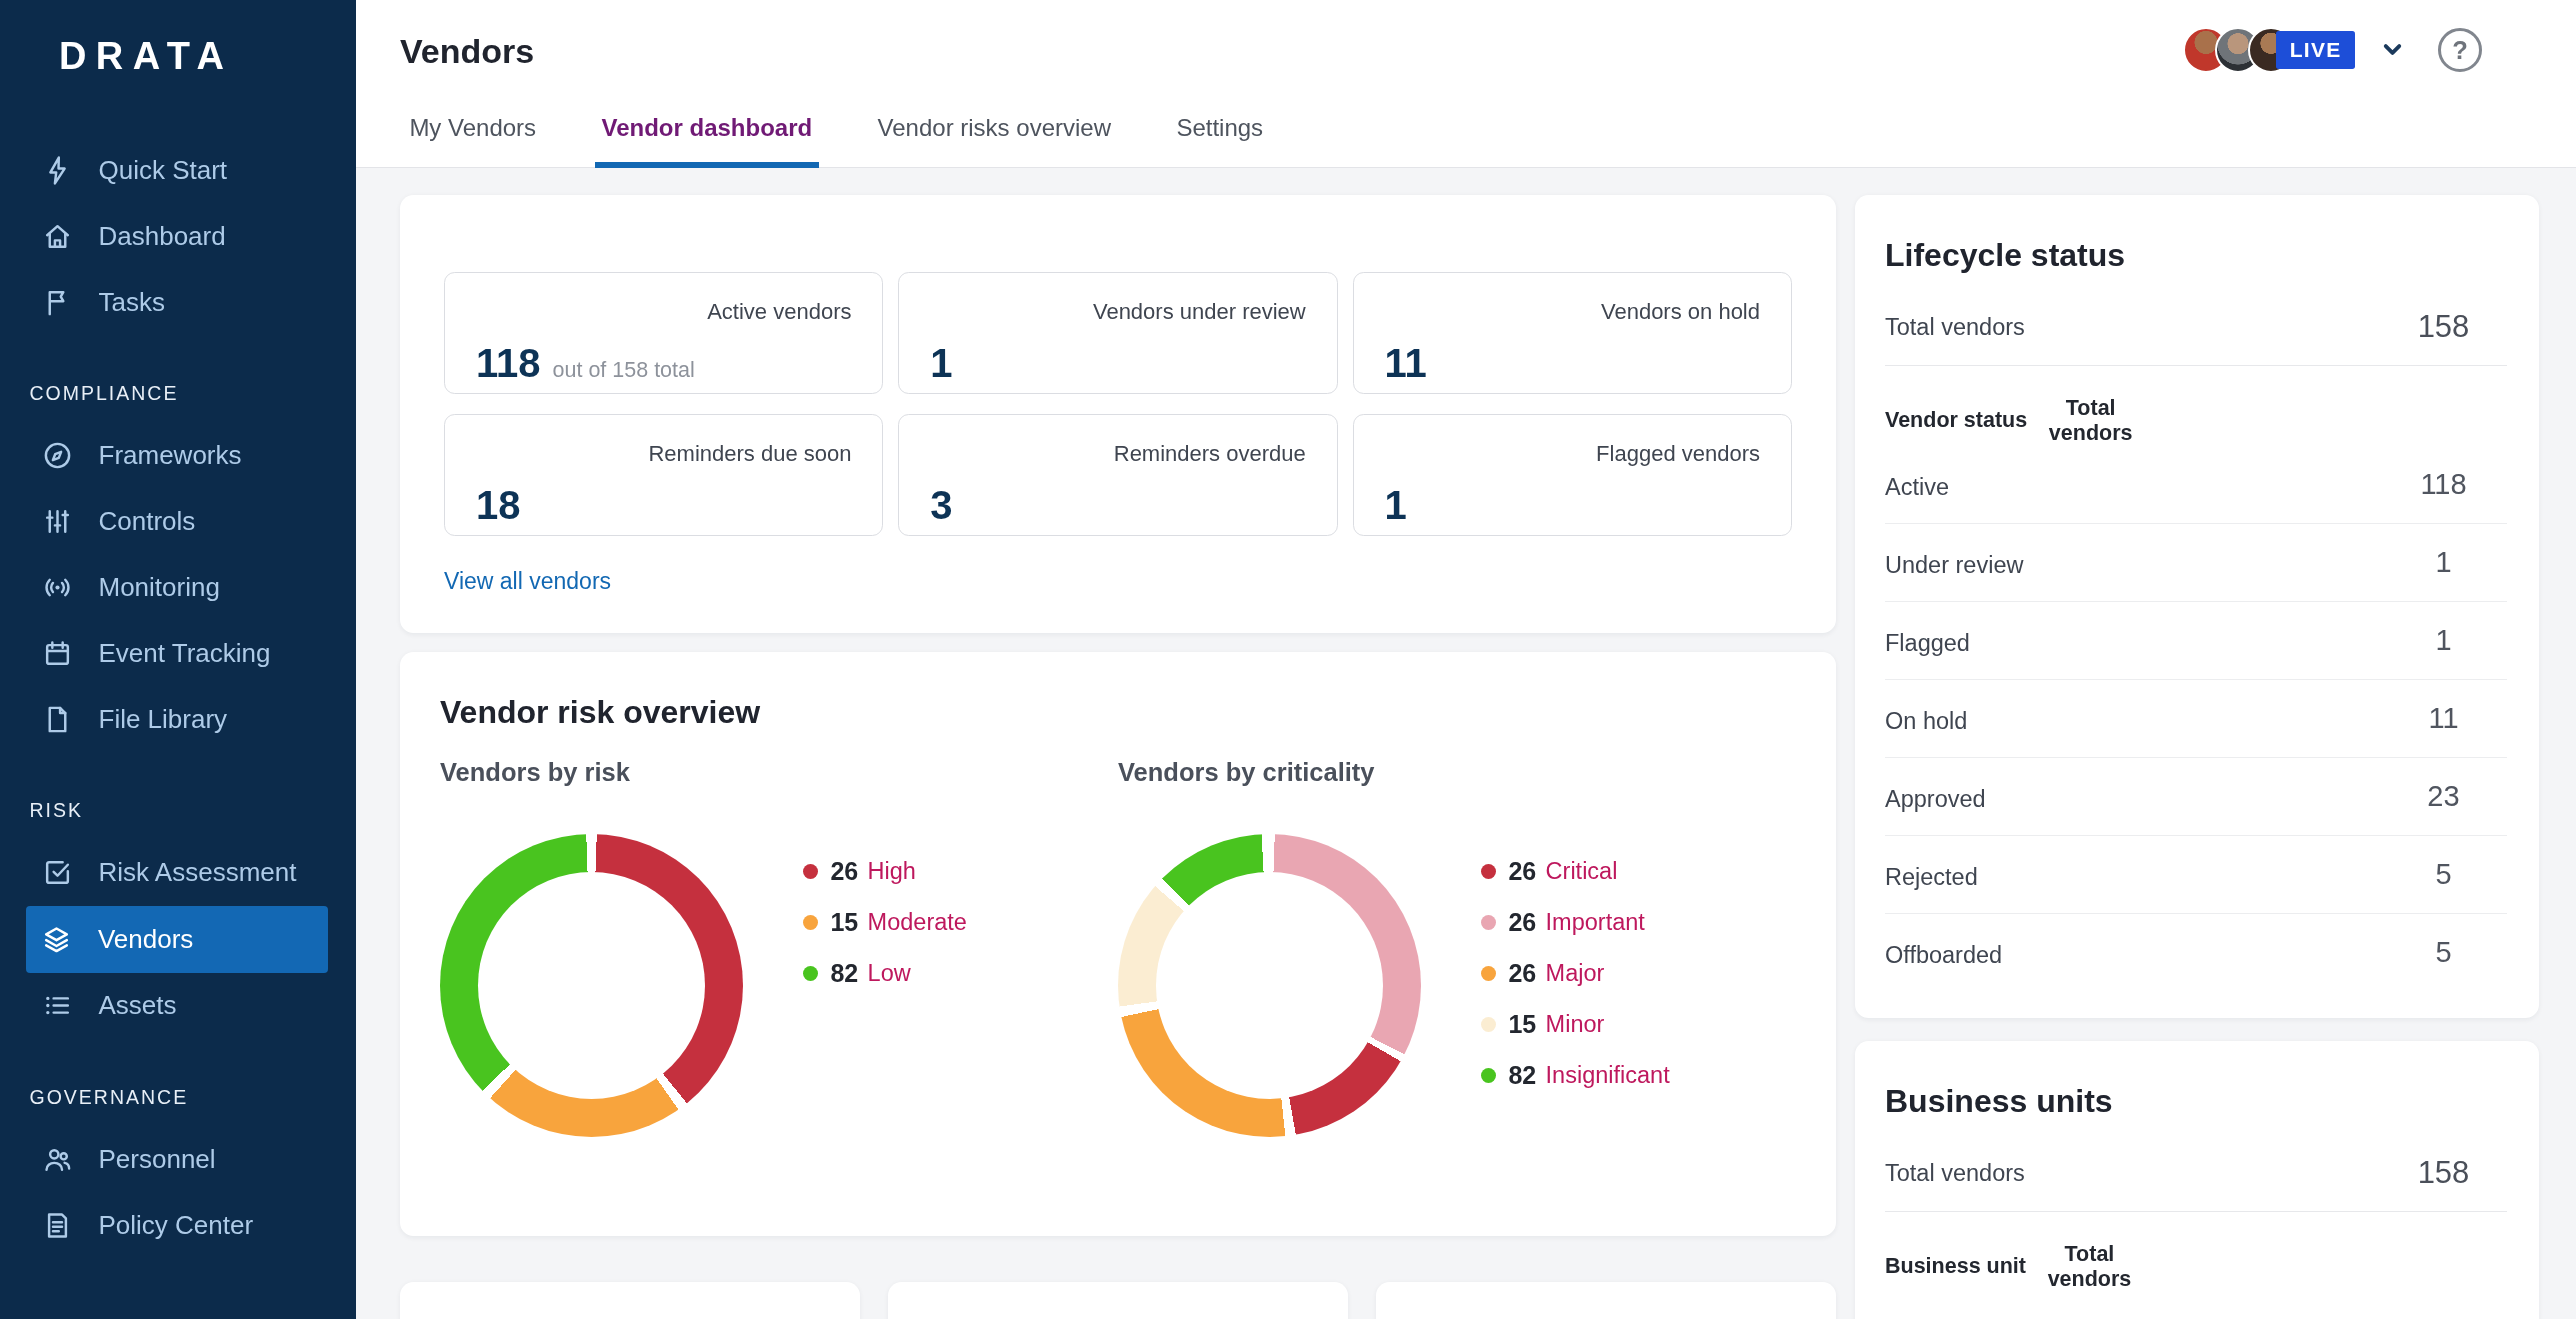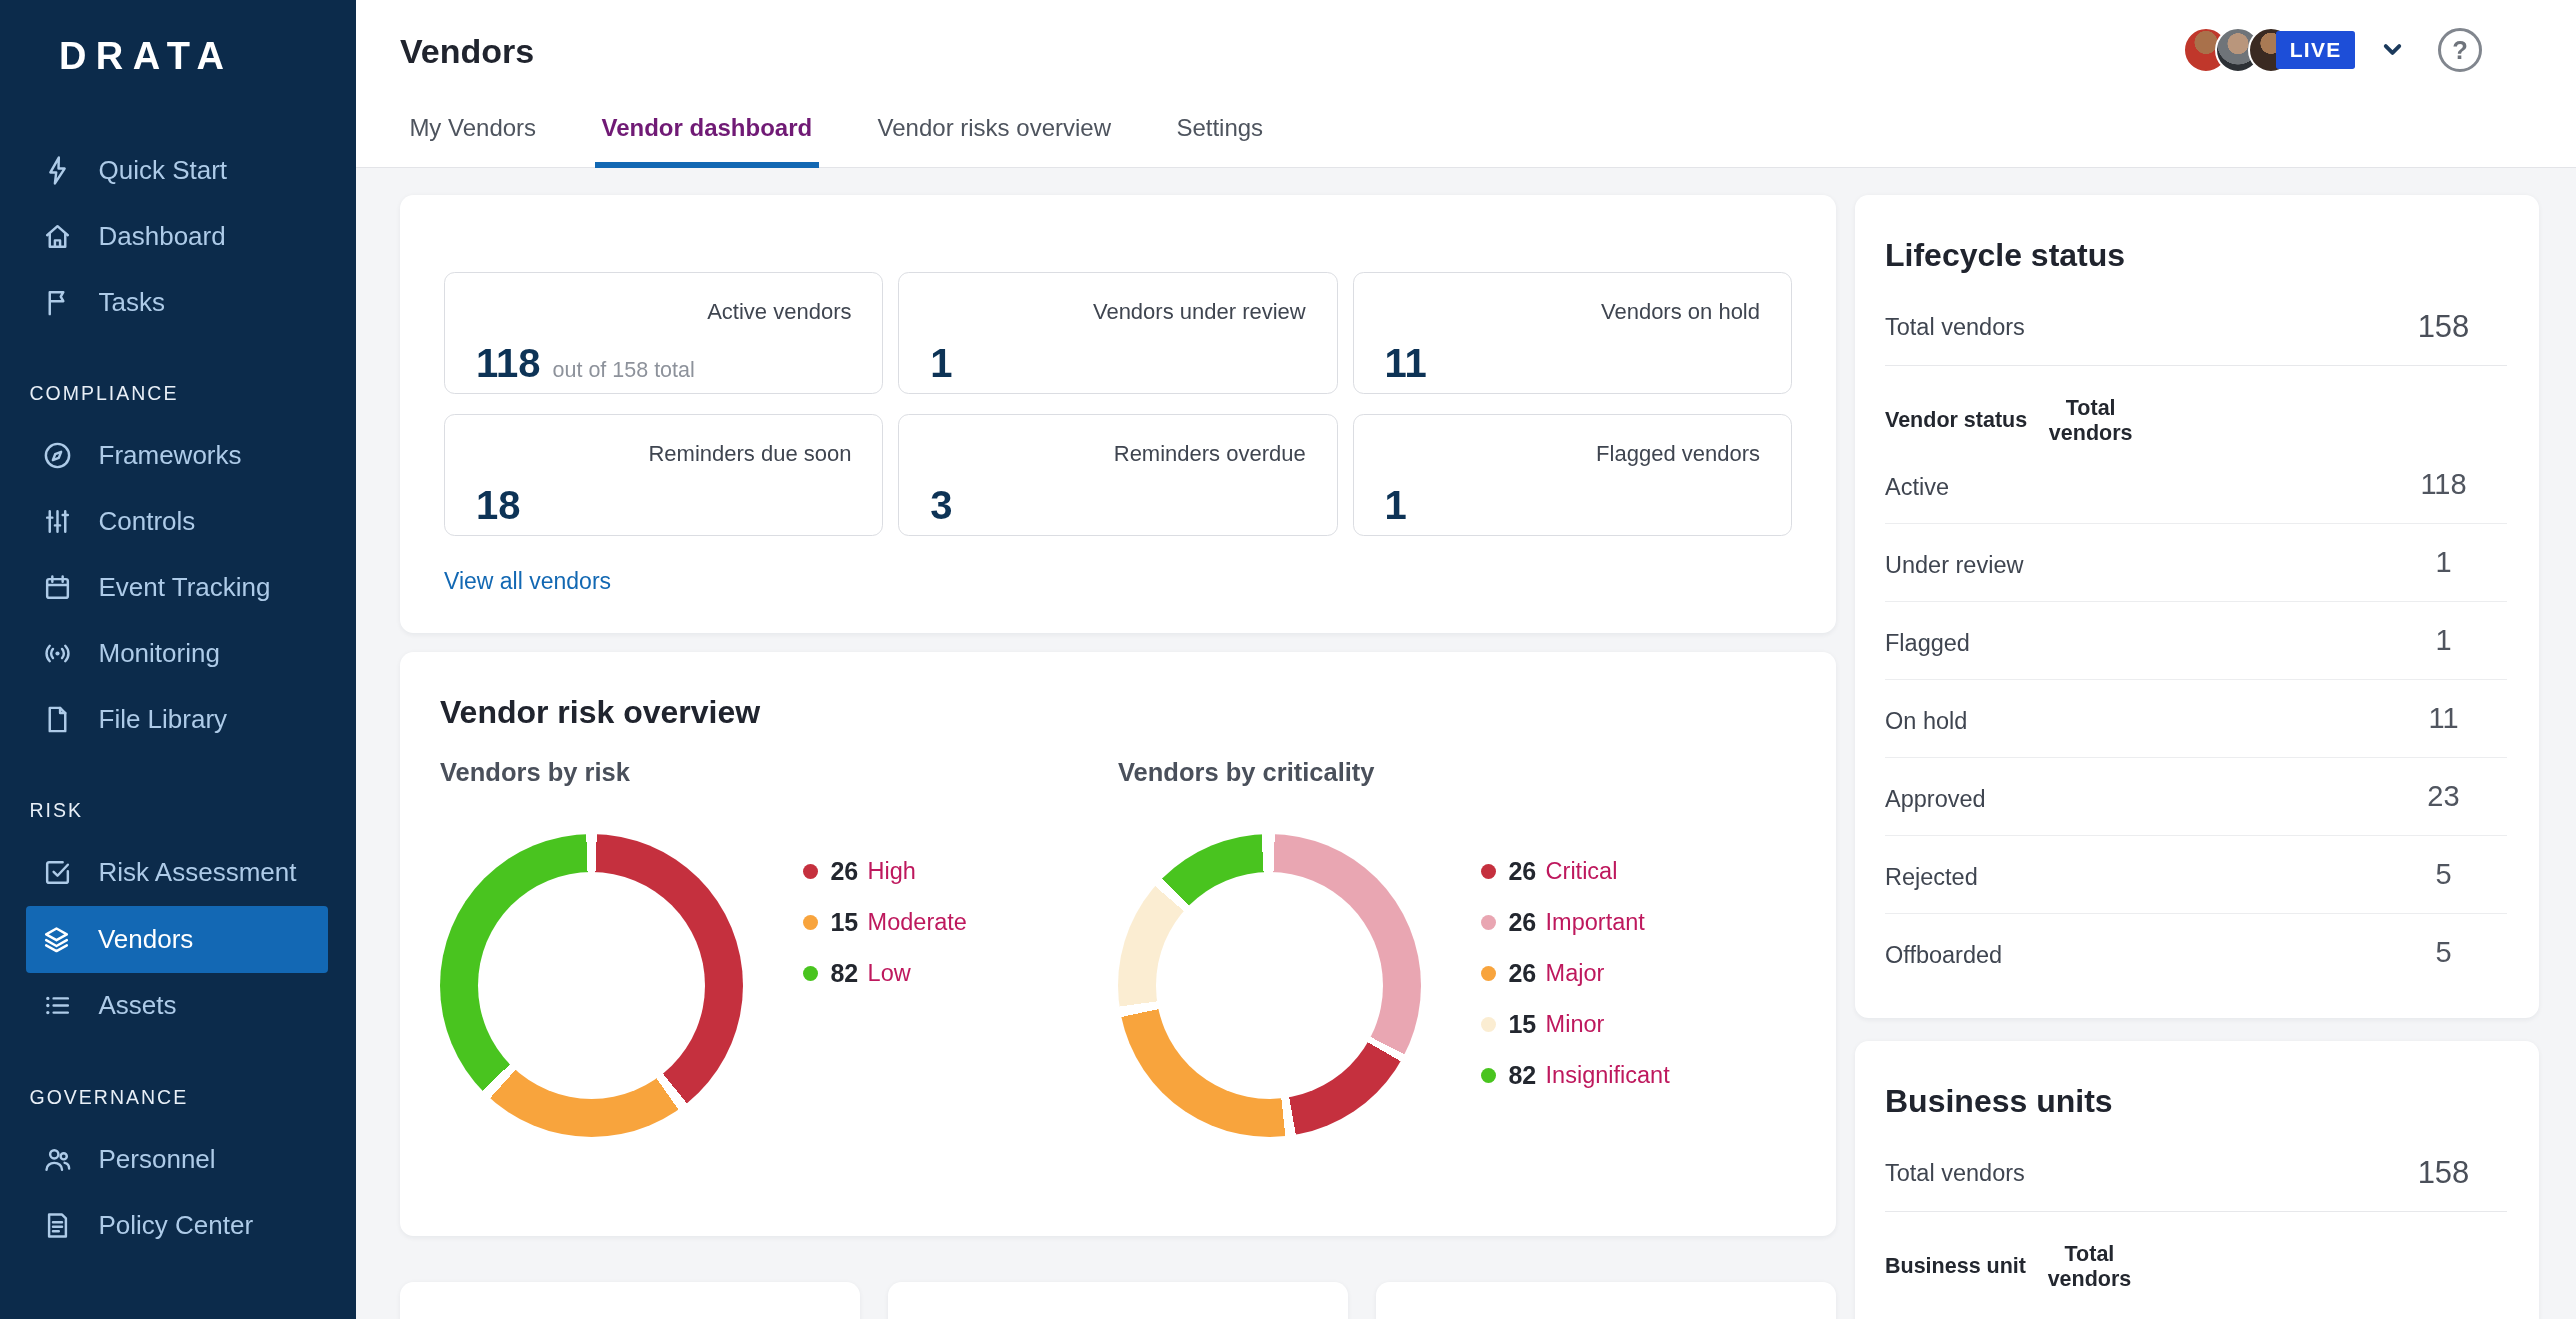--- a/index.html
+++ b/index.html
@@ -135,35 +135,35 @@
             <svg viewBox="0 0 24 24">
               <path d="M6 4v16M12 4v16M18 4v16"></path>
               <path d="M4 9h4M10 15h4M16 7h4"></path>
             </svg>
           </span>
           <span>Controls</span>
         </div>
         <div class="nav-item">
           <span class="nav-icon">
             <svg viewBox="0 0 24 24">
-              <rect x="4" y="5.5" width="16" height="14.5" rx="1.5"></rect>
-              <path d="M4 10h16M8 3.5v4M16 3.5v4"></path>
-            </svg>
-          </span>
-          <span>Event Tracking</span>
-        </div>
-        <div class="nav-item">
-          <span class="nav-icon">
-            <svg viewBox="0 0 24 24">
               <circle cx="12" cy="12" r="1.6" fill="currentColor" stroke="none"></circle>
               <path d="M8.5 15.5a5 5 0 010-7M15.5 8.5a5 5 0 010 7"></path>
               <path d="M6 18a8.5 8.5 0 010-12M18 6a8.5 8.5 0 010 12"></path>
             </svg>
           </span>
           <span>Monitoring</span>
+        </div>
+        <div class="nav-item">
+          <span class="nav-icon">
+            <svg viewBox="0 0 24 24">
+              <rect x="4" y="5.5" width="16" height="14.5" rx="1.5"></rect>
+              <path d="M4 10h16M8 3.5v4M16 3.5v4"></path>
+            </svg>
+          </span>
+          <span>Event Tracking</span>
         </div>
         <div class="nav-item">
           <span class="nav-icon">
             <svg viewBox="0 0 24 24">
               <path d="M6 3h8l4 4v14H6z"></path>
               <path d="M14 3v4h4"></path>
             </svg>
           </span>
           <span>File Library</span>
         </div>

